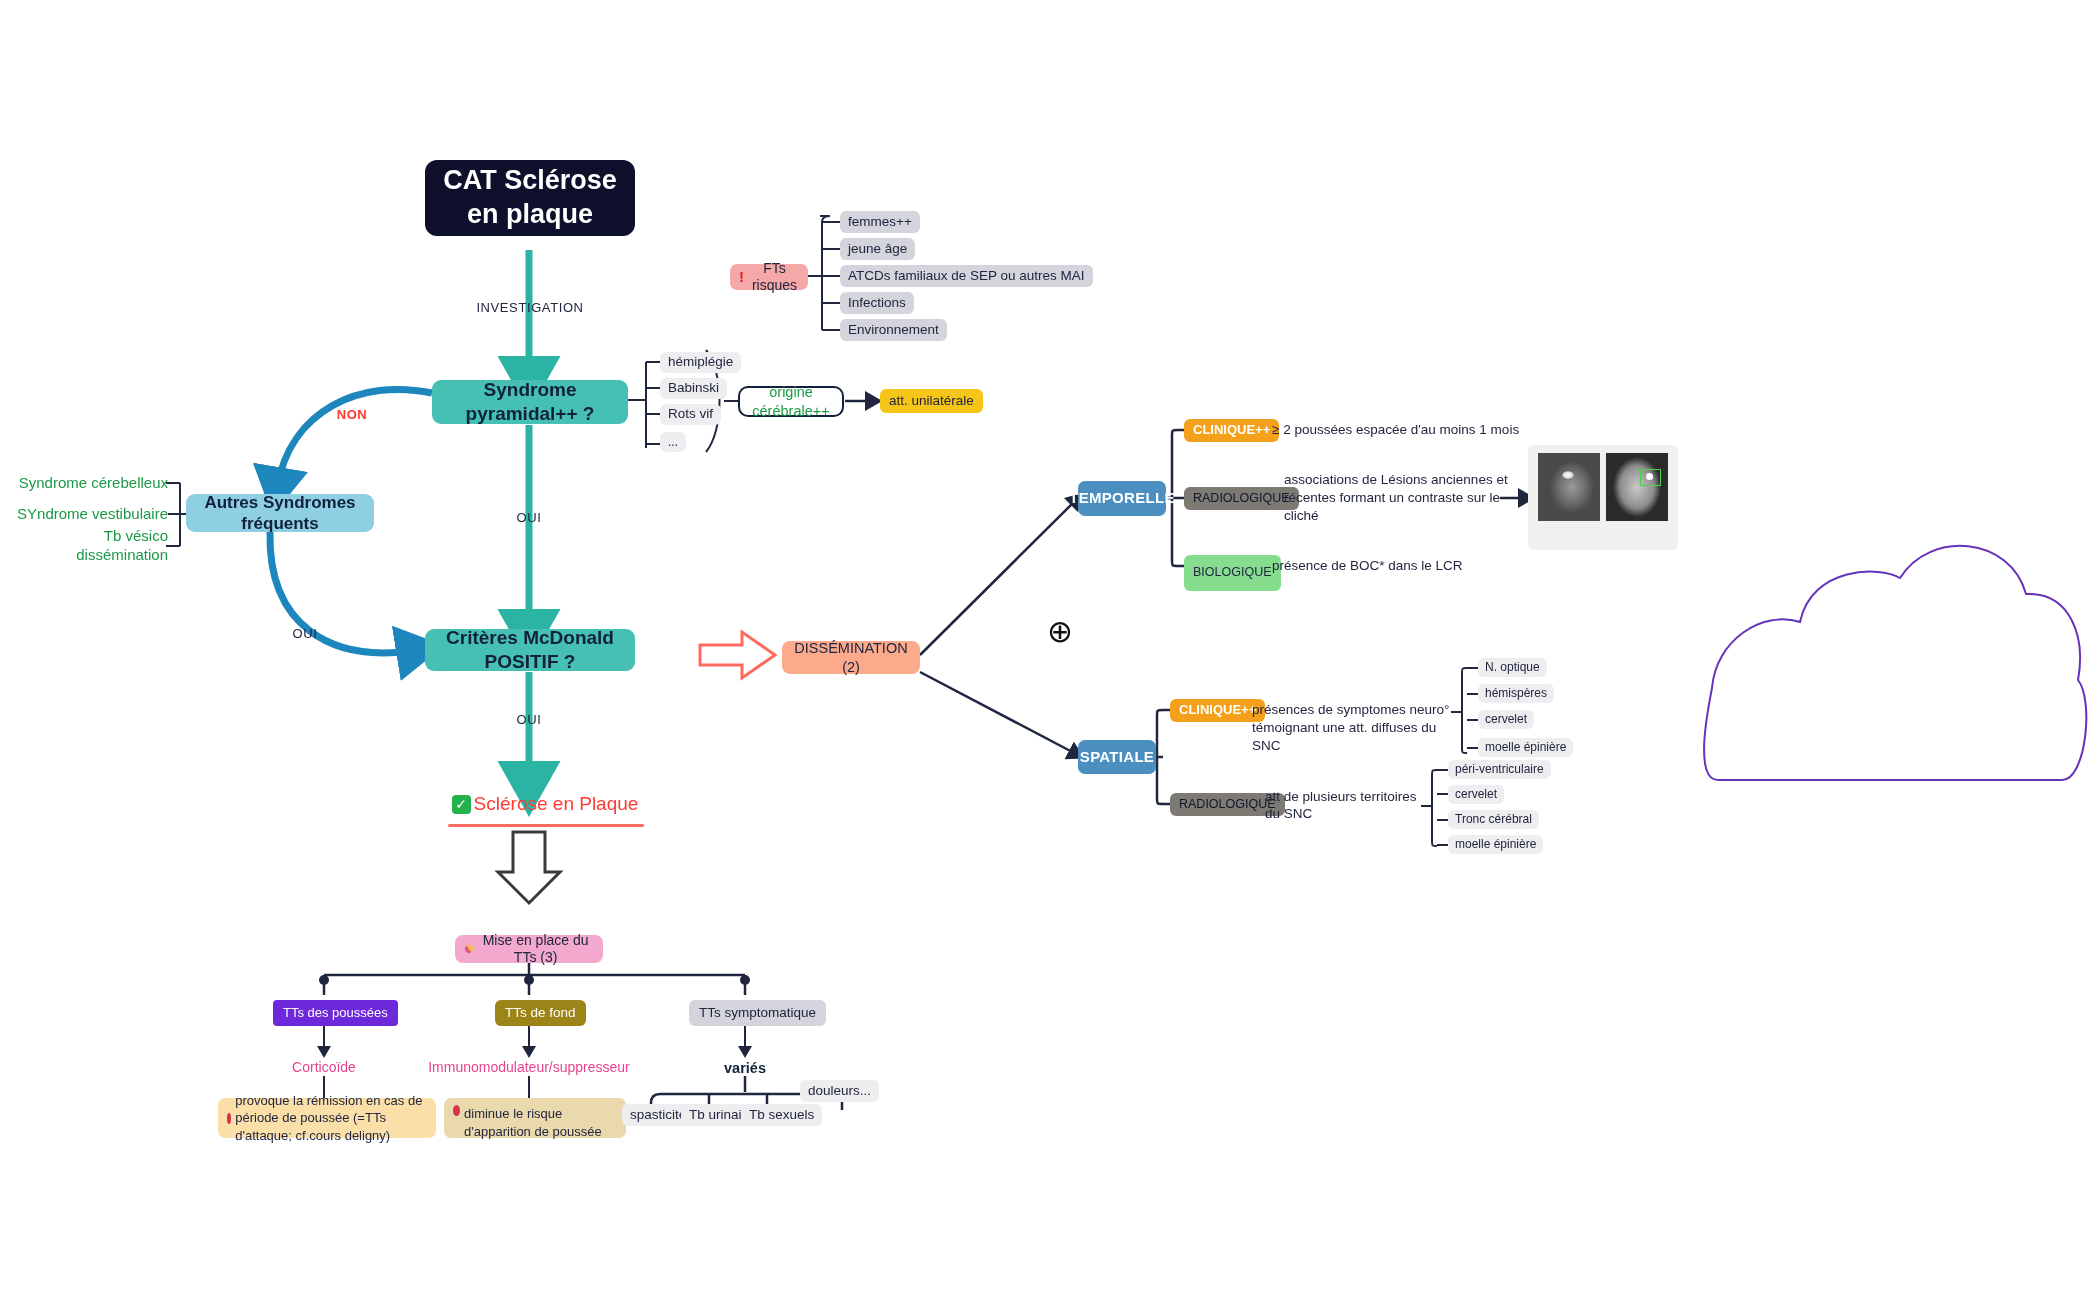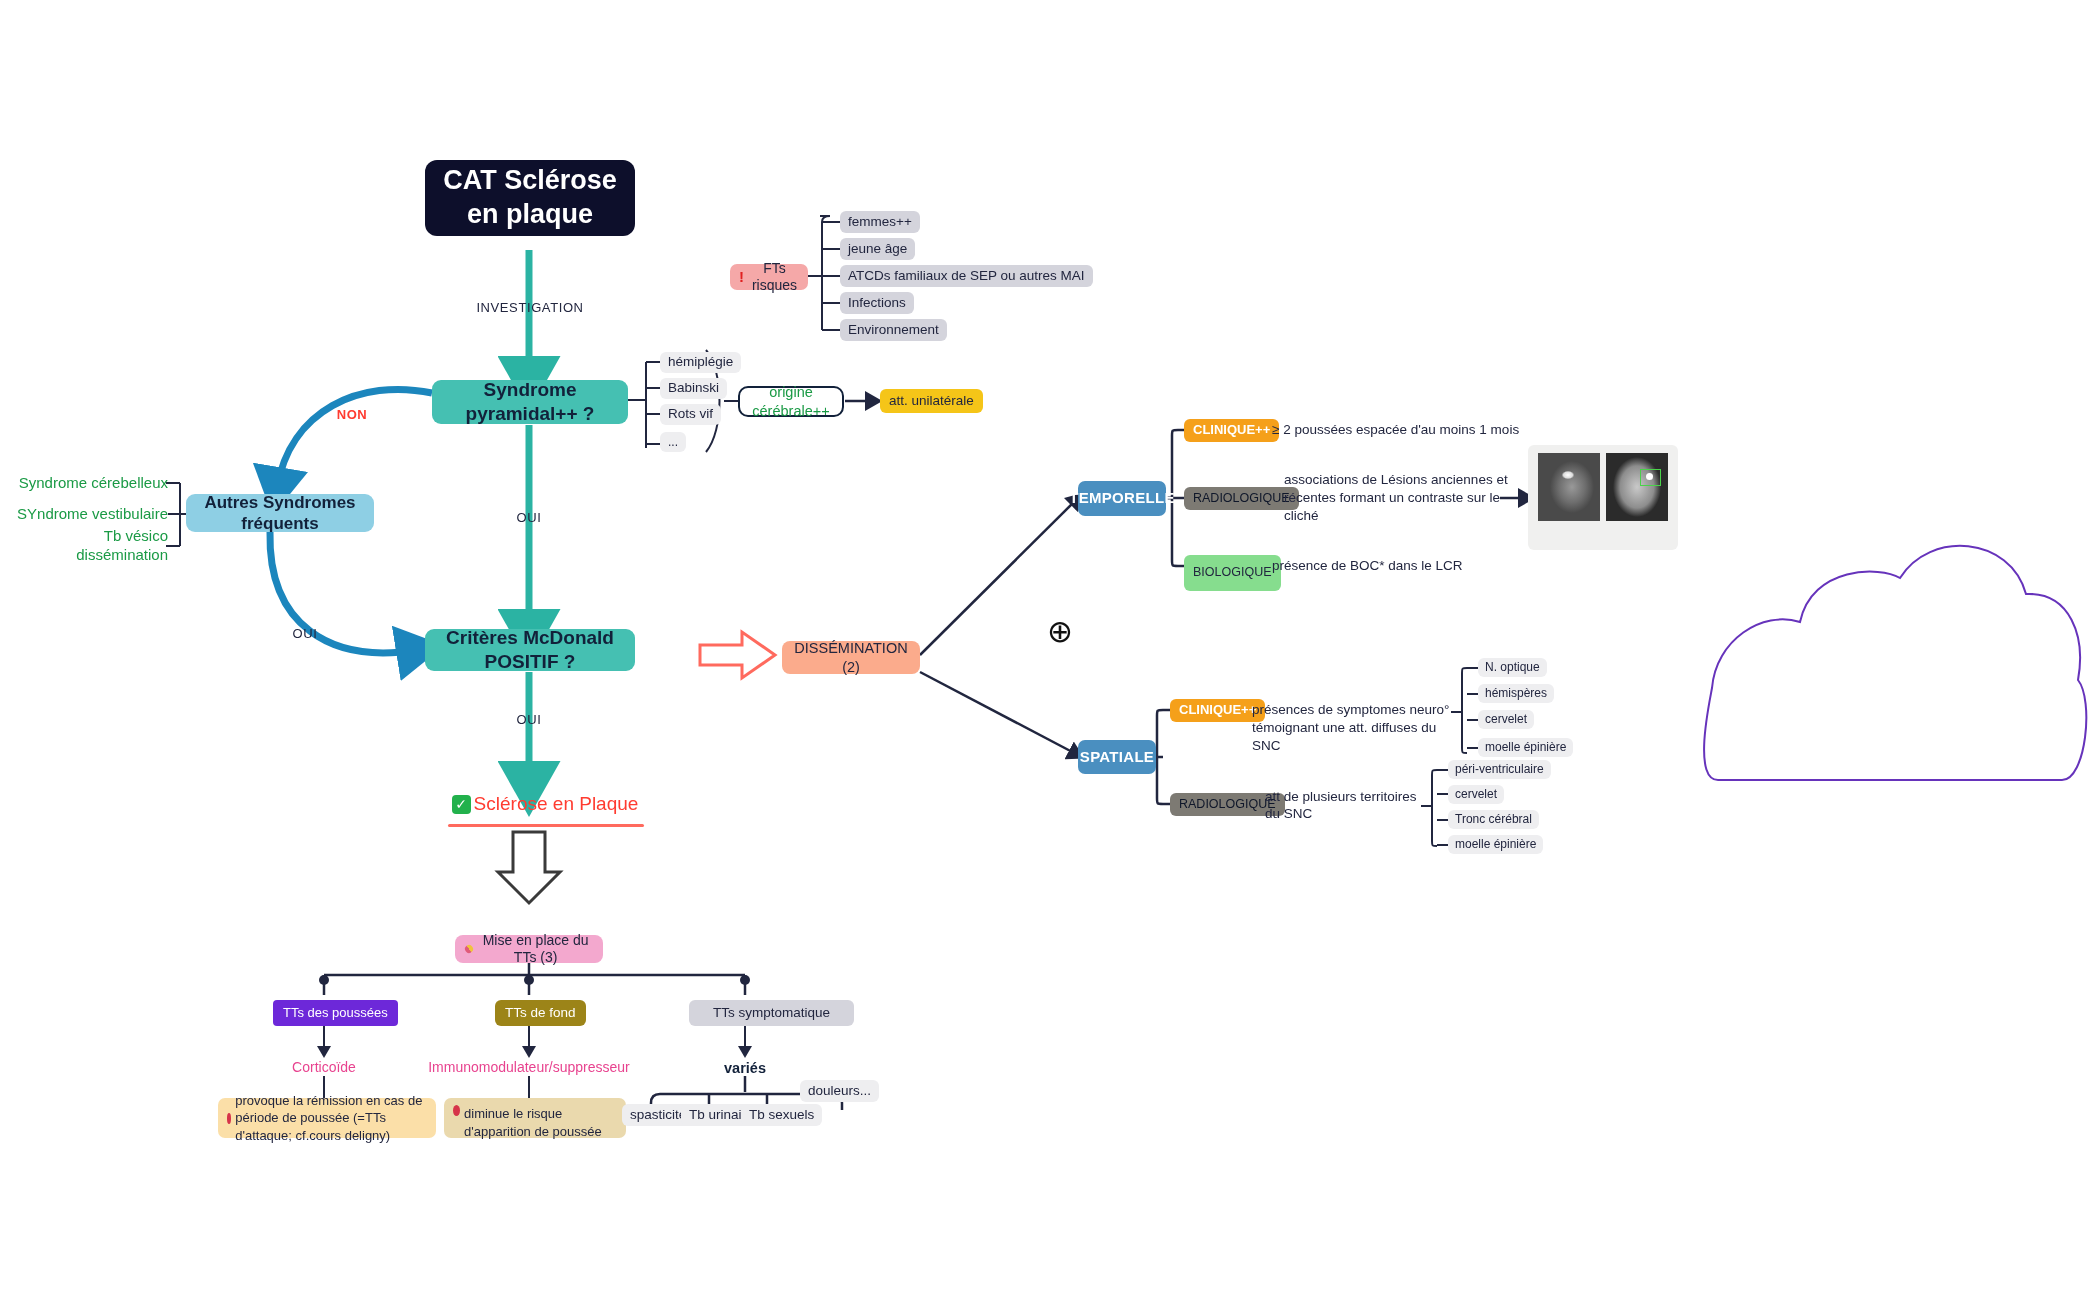--- a/index.html
+++ b/index.html
@@ -46,21 +46,21 @@
   .greentext{color:#1a9a45;font-size:15px;text-align:right;justify-content:flex-end;}
 
   .result{font-size:19px;color:#ff3b30;font-weight:500;}
   .result .okbox{display:inline-block;width:19px;height:19px;background:#22b14c;
     border-radius:4px;color:#fff;font-size:14px;line-height:19px;text-align:center;margin-right:3px;}
   .underline-red{position:absolute;background:#ff6a5e;height:3px;border-radius:2px;}
 
   .pinknode{background:#f3a8ce;color:#22263f;border-radius:8px;font-size:14px;padding:6px 10px;font-weight:500;}
   .ttorange{background:#6d28d9;color:#fff;border-radius:4px;font-size:13px;padding:4px 10px;font-weight:500;}
   .ttolive{background:#9c8418;color:#fff;border-radius:6px;font-size:13.5px;padding:4px 10px;font-weight:500;}
-  .ttgrey{background:#d4d4dc;color:#22263f;border-radius:6px;font-size:13.5px;padding:4px 24px;font-weight:500;text-align:right;}
+  .ttgrey{background:#d4d4dc;color:#22263f;border-radius:6px;font-size:13.5px;padding:4px 10px;font-weight:500;text-align:right;}
   .magenta{color:#e8438f;font-size:14px;}
   .bold-dark{color:#12213a;font-size:14.5px;font-weight:700;}
   .peach-note{background:#fbdfa8;color:#22263f;border-radius:7px;font-size:13px;
     text-align:left;justify-content:flex-start;align-items:flex-start;padding:7px 9px;line-height:1.35;}
   .olive-note{background:#ead9ad;color:#22263f;border-radius:7px;font-size:13px;
     text-align:left;justify-content:flex-start;align-items:flex-start;padding:7px 9px;line-height:1.35;}
   .emoji-dot{display:inline-block;width:11px;height:11px;border-radius:50%;
     background:#d6344a;margin-right:4px;vertical-align:-1px;}
 
   .cloudnote{position:absolute;font-style:italic;color:#6633bb;font-size:13px;

